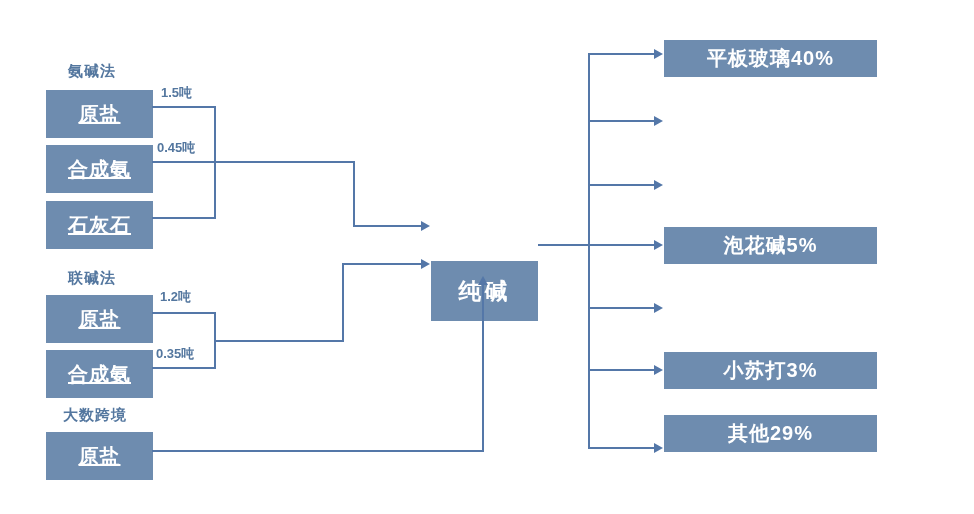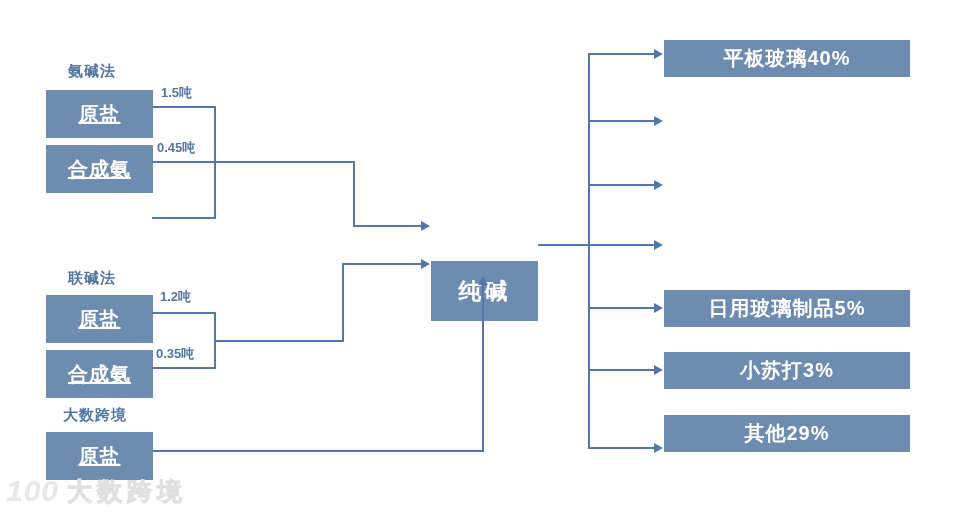--- a/index.html
+++ b/index.html
@@ -10,21 +10,21 @@
     --line:#5477a8;
     --accent:#54779f;
   }
   .box{
     position:absolute;background:var(--box-fill);color:#ffffff;font-weight:bold;
     display:flex;align-items:center;justify-content:center;text-align:center;
     letter-spacing:1px;
   }
   .lbox{left:46px;width:107px;height:48px;font-size:20px;text-decoration:underline;}
   .cbox{left:431px;top:215px;width:107px;height:60px;font-size:23px;letter-spacing:3px;margin-top:46px;}
-  .rbox{left:664px;width:246px;height:37px;font-size:20px;}
+  .rbox{left:664px;width:213px;height:37px;font-size:20px;}
   .method{position:absolute;color:var(--accent);font-weight:bold;font-size:15px;letter-spacing:1px;}
   .note{position:absolute;color:var(--accent);font-weight:bold;font-size:13px;}
   .hline,.vline{position:absolute;background:var(--line);}
   .arrow-r{position:absolute;width:0;height:0;
     border-top:5px solid transparent;border-bottom:5px solid transparent;
     border-left:9px solid var(--line);}
   .arrow-u{position:absolute;width:0;height:0;
     border-left:5px solid transparent;border-right:5px solid transparent;
     border-bottom:9px solid var(--line);}
   .watermark{
@@ -38,34 +38,35 @@
 </head>
 <body>
 
 <div id="stage" style="--box-fill: #6e8caf; --line: #5477a8; --accent: #54779f;">
 
   <div class="method" style="left:68px;top:62px;">氨碱法</div>
   <div class="box lbox" style="top:90px;">原盐</div>
   <div class="note" style="left:161px;top:84px;">1.5吨</div>
   <div class="box lbox" style="top:145px;">合成氨</div>
   <div class="note" style="left:157px;top:139px;">0.45吨</div>
+  <div class="box lbox" style="top:201px;">石灰石</div>
 
   <div class="method" style="left:68px;top:269px;">联碱法</div>
   <div class="box lbox" style="top:295px;">原盐</div>
   <div class="note" style="left:160px;top:288px;">1.2吨</div>
   <div class="box lbox" style="top:350px;">合成氨</div>
   <div class="note" style="left:156px;top:345px;">0.35吨</div>
 
   <div class="method" style="left:63px;top:406px;">大数跨境</div>
   <div class="box lbox" style="top:432px;">原盐</div>
 
   <div class="box cbox">纯碱</div>
 
   <div class="box rbox" style="top:40px;">平板玻璃40%</div>
-  <div class="box rbox" style="top:290px;">日用玻璃制品5%</div>
+  <div class="box rbox" style="top:227px;">泡花碱5%</div>
   <div class="box rbox" style="top:352px;">小苏打3%</div>
   <div class="box rbox" style="top:415px;">其他29%</div>
 
   <div class="hline" style="left:152px;top:106px;width:63px;height:2px;"></div>
   <div class="hline" style="left:152px;top:161px;width:203px;height:2px;"></div>
   <div class="hline" style="left:152px;top:217px;width:63px;height:2px;"></div>
   <div class="vline" style="left:214px;top:106px;width:2px;height:113px;"></div>
   <div class="vline" style="left:353px;top:161px;width:2px;height:66px;"></div>
   <div class="hline" style="left:353px;top:225px;width:69px;height:2px;"></div>
   <div class="arrow-r" style="left:421px;top:221px;"></div>
@@ -97,18 +98,14 @@
 
   <div class="hline" style="left:588px;top:307px;width:67px;height:2px;"></div>
   <div class="arrow-r" style="left:654px;top:303px;"></div>
 
   <div class="hline" style="left:588px;top:369px;width:67px;height:2px;"></div>
   <div class="arrow-r" style="left:654px;top:365px;"></div>
 
   <div class="hline" style="left:588px;top:447px;width:67px;height:2px;"></div>
   <div class="arrow-r" style="left:654px;top:443px;"></div>
 
-  <div class="watermark">
-    <span class="wm-logo">100</span>
-    <span class="wm-brand">大数跨境</span>
-  </div>
 
 </div>
 
 </body></html>

